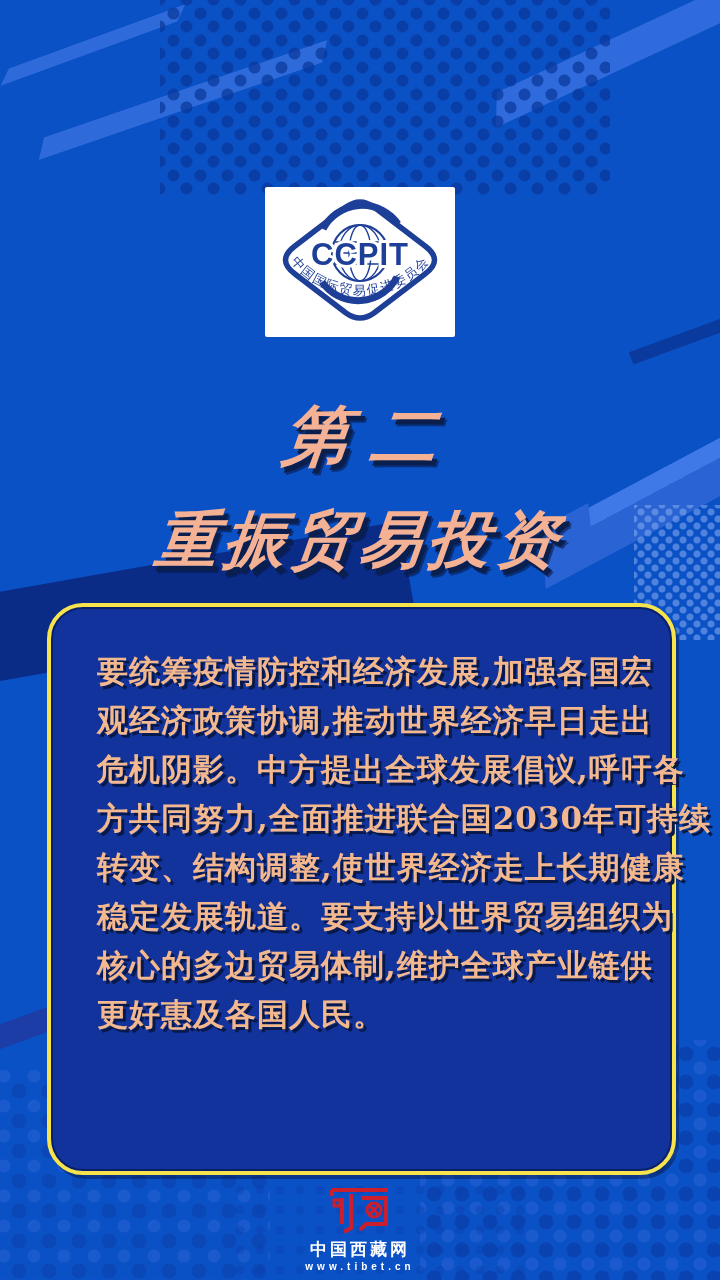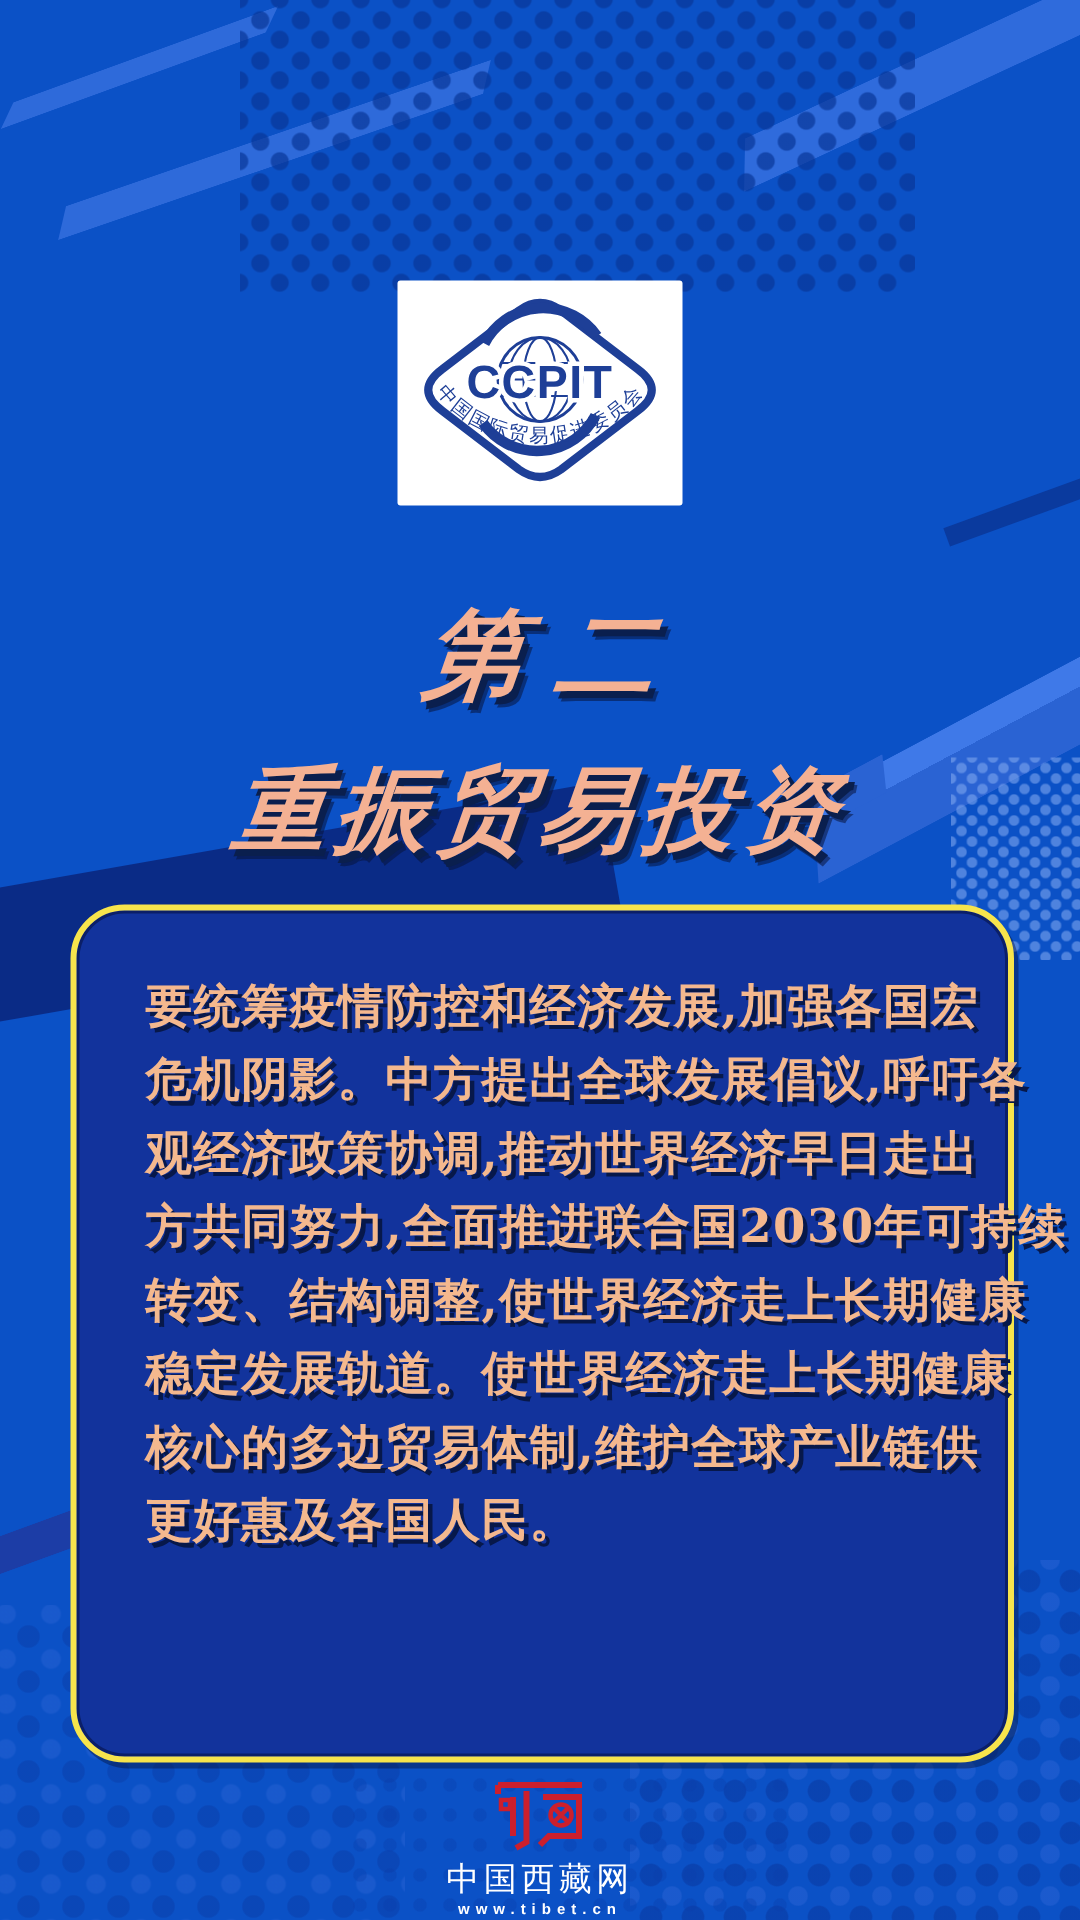--- a/index.html
+++ b/index.html
@@ -73,21 +73,21 @@
     box-shadow:3px 4px 0 rgba(4,14,50,.4), inset 0 0 0 2px rgba(6,18,70,.6);
     padding:40px 44px 0 46px;}
   .quote-line{
     font-family:"DejaVu Serif","Liberation Serif",serif;
     font-size:31px;font-weight:700;line-height:49px;white-space:nowrap;
     color:#f4b88e;letter-spacing:1px;
     text-shadow:3px 3px 0 #07184a;}
   
   .footer{position:absolute;z-index:2;left:0;top:1186px;width:720px;text-align:center;}
   .footer-seal{display:block;margin:0 auto;}
-  .footer-name{margin-top:4px;font-size:22px;font-weight:400;color:#ffffff;letter-spacing:3px;}
+  .footer-name{margin-top:4px;font-size:17px;font-weight:700;color:#ffffff;letter-spacing:3px;}
   .footer-url{margin-top:0;font-size:10px;font-weight:700;color:#ffffff;letter-spacing:4px;}
 </style>
 </head>
 <body>
 
 <div class="poster">
 
   <div class="streak s1"></div>
   <div class="streak s2"></div>
   <div class="streak s3"></div>
@@ -126,25 +126,25 @@
         <textPath href="#orgArc" startOffset="50%" text-anchor="middle">中国国际贸易促进委员会</textPath>
       </text>
     </svg>
   </div>
 
   <div class="h-number">第二</div>
   <div class="h-title">重振贸易投资</div>
 
   <div class="quote-box">
     <div class="quote-line">要统筹疫情防控和经济发展,加强各国宏</div>
+    <div class="quote-line">观经济政策协调,推动世界经济早日走出</div>
     <div class="quote-line">危机阴影。中方提出全球发展倡议,呼吁各</div>
-    <div class="quote-line">观经济政策协调,推动世界经济早日走出</div>
     <div class="quote-line">方共同努力,全面推进联合国2030年可持续</div>
     <div class="quote-line">转变、结构调整,使世界经济走上长期健康</div>
-    <div class="quote-line">稳定发展轨道。使世界经济走上长期健康</div>
+    <div class="quote-line">稳定发展轨道。要支持以世界贸易组织为</div>
     <div class="quote-line">核心的多边贸易体制,维护全球产业链供</div>
     <div class="quote-line">更好惠及各国人民。</div>
   </div>
 
   <div class="footer">
     <svg class="footer-seal" width="68" height="48" viewBox="0 0 68 48">
       <g stroke="#cc1f2d" stroke-width="4" fill="none">
 
         <path d="M 6 4 H 62 M 6 4 V 10"></path>
 

